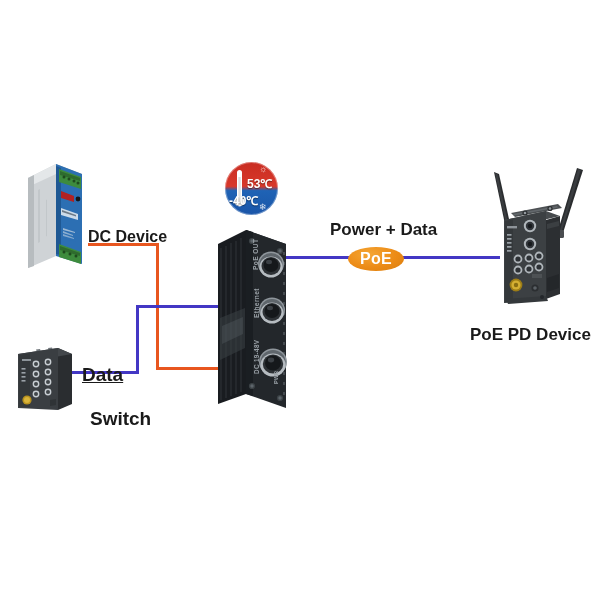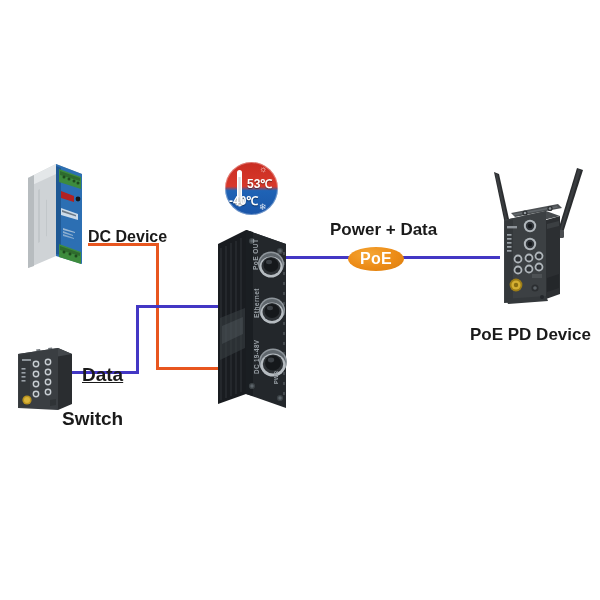--- a/index.html
+++ b/index.html
@@ -11,21 +11,21 @@
   }
   #stage { position: relative; width: 600px; height: 600px; background: #fff; }
 
   
   .lbl { position: absolute; color: #1a1a1a; font-weight: bold; white-space: pre; }
   #label-power-supply { left: 92px; top: 152px; font-size: 21px; line-height: 23px; }
   #label-dc-power     { left: 88px; top: 228px; font-size: 16px; }
   #label-power-data   { left: 330px; top: 220px; font-size: 17px; }
   #label-poe-pd       { left: 437px; top: 325px; font-size: 17px; margin-left: 33px; }
   #label-data         { left: 82px; top: 364px; font-size: 19px; text-decoration: underline; }
-  #label-switch       { left: 62px; top: 408px; font-size: 19px; }
+  #label-switch       { left: 90px; top: 408px; font-size: 19px; }
 
   
   .wire { position: absolute; }
   .wire-blue   { background: #4337c4; }
   .wire-orange { background: #e8561f; }
 
   
   #wire-poe-out { left: 286px; top: 256px; width: 212px; height: 3px; }
   
   #wire-pd-stub { left: 486px; top: 256px; width: 14px; height: 3px; }

